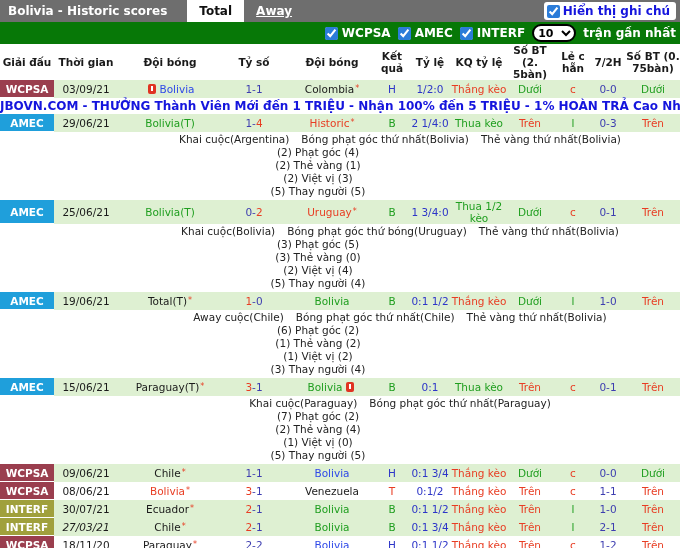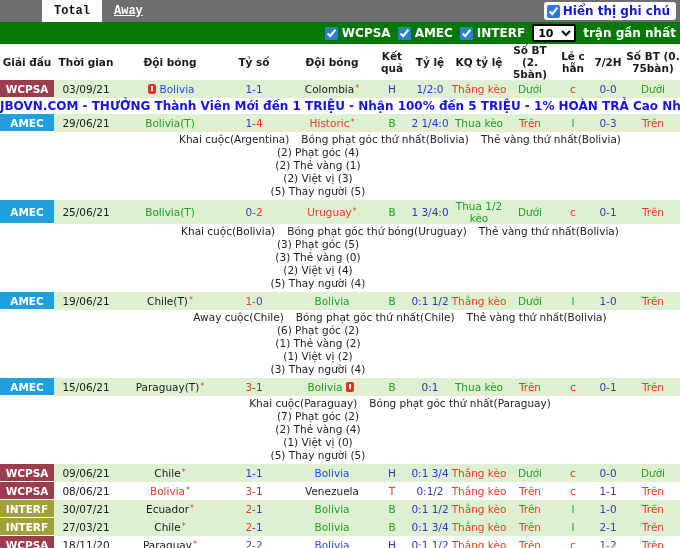--- a/index.html
+++ b/index.html
@@ -3,32 +3,32 @@
 <meta charset="utf-8">
 <style>
   * { box-sizing: border-box; margin: 0; padding: 0; }
   body {
     width: 680px; height: 548px; overflow: hidden; background: #fff;
     font-family: "DejaVu Sans", "Liberation Sans", sans-serif; font-size: 11px; color: #1a1a1a;
   }
   
   .titlebar { height: 22px; background: #6e6e6e; display: flex; align-items: stretch; }
   .title { color: #fff; font-weight: bold; font-size: 12px; padding: 4px 8px 0 8px; }
-  .tabs { display: flex; margin-left: 42px; font-family: Liberation Mono, monospace; }
+  .tabs { display: flex; margin-left: 12px; }
   .tab { color: #fff; font-weight: bold; font-size: 12px; padding: 4px 12px 0 12px; cursor: pointer; }
   .tab.active { background: #fff; color: #111; }
   .tab.link { text-decoration: underline; }
   .note-pill { margin: 2px 4px 2px auto; background: #fff; border-radius: 3px; display: flex; align-items: center;
     padding: 0 6px 0 3px; gap: 3px; color: #1515dd; font-weight: bold; font-size: 12px; cursor: pointer; }
   input[type=checkbox] { width: 13px; height: 13px; accent-color: #2b7cd9; margin: 0; }
   
   .filterbar { height: 22px; background: #077807; display: flex; align-items: center; justify-content: flex-end;
     gap: 7px; color: #fff; font-weight: bold; font-size: 12px; padding-right: 4px; }
   .fcheck { display: flex; align-items: center; gap: 4px; cursor: pointer; }
-  .filterbar select { width: 44px; height: 18px; border: 2px solid #000; border-radius: 2px;
+  .filterbar select { width: 44px; height: 18px; border: 2px solid #000; border-radius: 9px;
     font-weight: bold; font-size: 11px; background: #fff; font-family: inherit; }
   
   .grid { display: grid; grid-template-columns: 54px 64px 104px 64px 92px 28px 48px 50px 52px 34px 36px 54px; width: 680px; }
   .header .cell { min-height: 26px; display: flex; align-items: center; justify-content: center; text-align: center;
     font-weight: bold; font-size: 10.5px; line-height: 12px; white-space: pre-line; background: #fff; }
   .row .cell { min-height: 18px; display: flex; align-items: center; justify-content: center; text-align: center;
     font-size: 10.5px; line-height: 12px; }
   .bg-green { background: #def0d2; }
   .bg-white { background: #fff; }
   .badge { color: #fff; font-weight: bold; font-size: 10.5px; border-bottom: 1px solid #fff; }
@@ -41,20 +41,21 @@
   .ad { height: 16px; line-height: 16px; text-align: center; color: #1515dd; font-weight: bold;
     font-size: 12px; background: #fff; white-space: nowrap; }
   .notes { background: #fff; padding: 1px 0 2px 0; font-size: 10.5px; line-height: 13px; color: #222; }
   .nheader { display: flex; justify-content: center; gap: 12px; margin-left: 120px; white-space: nowrap; }
   .nline { text-align: center; transform: translateX(-22px); }
 </style>
 </head>
 <body>
 
 <div class="titlebar">
+  <span class="title">Bolivia - Historic scores</span>
   <div class="tabs">
     <span class="tab active">Total</span>
     <span class="tab link">Away</span>
   </div>
   <label class="note-pill">
     <input type="checkbox" checked="" style="">
     <span>Hiển thị ghi chú</span>
   </label>
 </div>
 
@@ -186,21 +187,21 @@
       </div>
       <div class="nline">(3) Phạt góc (5)</div>
       <div class="nline">(3) Thẻ vàng (0)</div>
       <div class="nline">(2) Việt vị (4)</div>
       <div class="nline">(5) Thay người (4)</div>
     </div>
     <div class="grid row bg-green">
       <div class="cell badge" style="background: rgb(31, 159, 219);">AMEC</div>
       <div class="cell nowrap" style="color: rgb(26, 26, 26);">19/06/21</div>
       <div class="cell nowrap">
-        <span style="color: rgb(26, 26, 26);">Chile(T)</span>
+        <span style="color: rgb(26, 26, 26);">Total(T)</span>
         <span class="star">*</span>
       </div>
       <div class="cell nowrap">
         <span style="color: rgb(232, 61, 35);">1</span>
         <span style="color: rgb(61, 61, 176);">-</span>
         <span style="color: rgb(61, 61, 176);">0</span>
       </div>
       <div class="cell nowrap">
         <span style="color: rgb(31, 158, 31);">Bolivia</span>
       </div>
@@ -321,21 +322,21 @@
       <div class="cell " style="color: rgb(31, 158, 31);">B</div>
       <div class="cell nowrap" style="color: rgb(45, 53, 200);">0:1 1/2</div>
       <div class="cell nowrap" style="color: rgb(232, 61, 35);">Thắng kèo</div>
       <div class="cell nowrap" style="color: rgb(232, 61, 35);">Trên</div>
       <div class="cell " style="color: rgb(31, 158, 31);">l</div>
       <div class="cell nowrap" style="color: rgb(61, 61, 176);">1-0</div>
       <div class="cell nowrap" style="color: rgb(232, 61, 35);">Trên</div>
     </div>
     <div class="grid row bg-green">
       <div class="cell badge" style="background: rgb(160, 160, 60);">INTERF</div>
-      <div class="cell nowrap" style="color: rgb(26, 26, 26);">27/03/21</div>
+      <div class="cell nowrap" style="color: rgb(26, 26, 26); font-style: italic;">27/03/21</div>
       <div class="cell nowrap">
         <span style="color: rgb(26, 26, 26);">Chile</span>
         <span class="star">*</span>
       </div>
       <div class="cell nowrap">
         <span style="color: rgb(232, 61, 35);">2</span>
         <span style="color: rgb(61, 61, 176);">-</span>
         <span style="color: rgb(61, 61, 176);">1</span>
       </div>
       <div class="cell nowrap">

